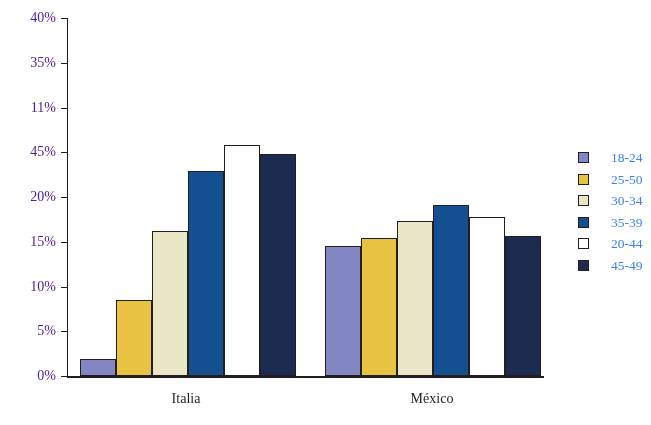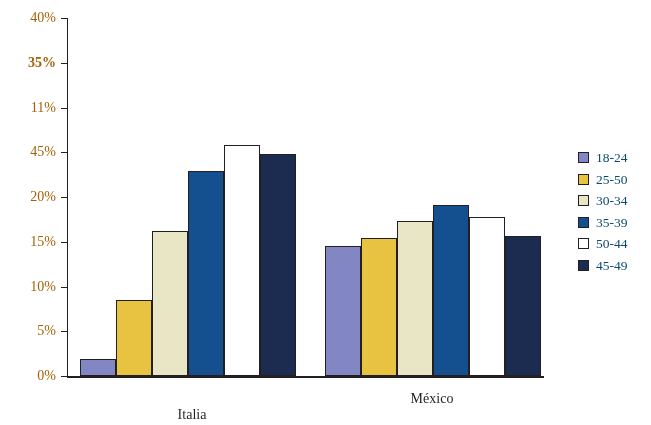--- a/index.html
+++ b/index.html
@@ -48,21 +48,21 @@
     height: 1px;
     background: #231f20;
   }
   .tick-label {
     position: absolute;
     right: 0;
     width: 52px;
     text-align: right;
     font-size: 14px;
     line-height: 1;
-    color: #a16207;
+    color: #4c1d95;
     white-space: nowrap;
   }
   .tick-label-wrap {
     position: absolute;
     left: 0;
     width: 56px;
     height: 0;
   }
 
   
@@ -103,24 +103,24 @@
     height: 21.5px;
   }
   .legend-swatch {
     width: 11px;
     height: 11px;
     border: 1px solid #231f20;
     box-sizing: border-box;
     flex: 0 0 auto;
   }
   .legend-text {
-    margin-left: 7px;
+    margin-left: 22px;
     font-size: 13.5px;
     line-height: 1;
-    color: #0c4a6e;
+    color: #3b82f6;
     white-space: nowrap;
   }
 </style>
 </head>
 <body>
 
 <div id="chart-root">
 
   <div class="y-axis-line"></div>
   <div id="y-ticks">
@@ -147,21 +147,21 @@
       <div class="tick-mark" style="top: 152.25px;"></div>
       <div class="tick-label-wrap" style="top: 152.25px;">
         <div class="tick-label" style="top: -7px; position: absolute;">45%</div>
       </div>
       <div class="tick-mark" style="top: 107.5px;"></div>
       <div class="tick-label-wrap" style="top: 107.5px;">
         <div class="tick-label" style="top: -7px; position: absolute;">11%</div>
       </div>
       <div class="tick-mark" style="top: 62.75px;"></div>
       <div class="tick-label-wrap" style="top: 62.75px;">
-        <div class="tick-label" style="top: -7px; position: absolute; font-weight: bold;">35%</div>
+        <div class="tick-label" style="top: -7px; position: absolute;">35%</div>
       </div>
       <div class="tick-mark" style="top: 18px;"></div>
       <div class="tick-label-wrap" style="top: 18px;">
         <div class="tick-label" style="top: -7px; position: absolute;">40%</div>
       </div>
     </div>
 
   <div class="x-axis-line"></div>
 
   <div class="plot-area" id="plot-area">
@@ -173,21 +173,21 @@
       <div class="bar" style="left: 192px; width: 36px; height: 221.96px; background: rgb(28, 44, 80);"></div>
       <div class="bar" style="left: 257px; width: 36px; height: 129.775px; background: rgb(130, 135, 196);"></div>
       <div class="bar" style="left: 293px; width: 36px; height: 137.83px; background: rgb(232, 195, 65);"></div>
       <div class="bar" style="left: 329px; width: 36px; height: 154.835px; background: rgb(232, 230, 196);"></div>
       <div class="bar" style="left: 365px; width: 36px; height: 170.945px; background: rgb(20, 80, 143);"></div>
       <div class="bar" style="left: 401px; width: 36px; height: 159.31px; background: rgb(255, 255, 255);"></div>
       <div class="bar" style="left: 437px; width: 36px; height: 140.515px; background: rgb(28, 44, 80);"></div>
     </div>
 
   <div id="cat-labels">
-      <div class="cat-label" style="left: 132px; width: 120px; margin-top: 16px;">Italia</div>
+      <div class="cat-label" style="left: 126px; width: 120px;">Italia</div>
       <div class="cat-label" style="left: 372px; width: 120px;">México</div>
     </div>
 
   <div id="legend">
       <div class="legend-row">
         <span class="legend-swatch" style="background: rgb(130, 135, 196);"></span>
         <span class="legend-text">18-24</span>
       </div>
       <div class="legend-row">
         <span class="legend-swatch" style="background: rgb(232, 195, 65);"></span>
@@ -196,21 +196,21 @@
       <div class="legend-row">
         <span class="legend-swatch" style="background: rgb(232, 230, 196);"></span>
         <span class="legend-text">30-34</span>
       </div>
       <div class="legend-row">
         <span class="legend-swatch" style="background: rgb(20, 80, 143);"></span>
         <span class="legend-text">35-39</span>
       </div>
       <div class="legend-row">
         <span class="legend-swatch" style="background: rgb(255, 255, 255);"></span>
-        <span class="legend-text">50-44</span>
+        <span class="legend-text">20-44</span>
       </div>
       <div class="legend-row">
         <span class="legend-swatch" style="background: rgb(28, 44, 80);"></span>
         <span class="legend-text">45-49</span>
       </div>
     </div>
 
 </div>
 
 </body></html>

